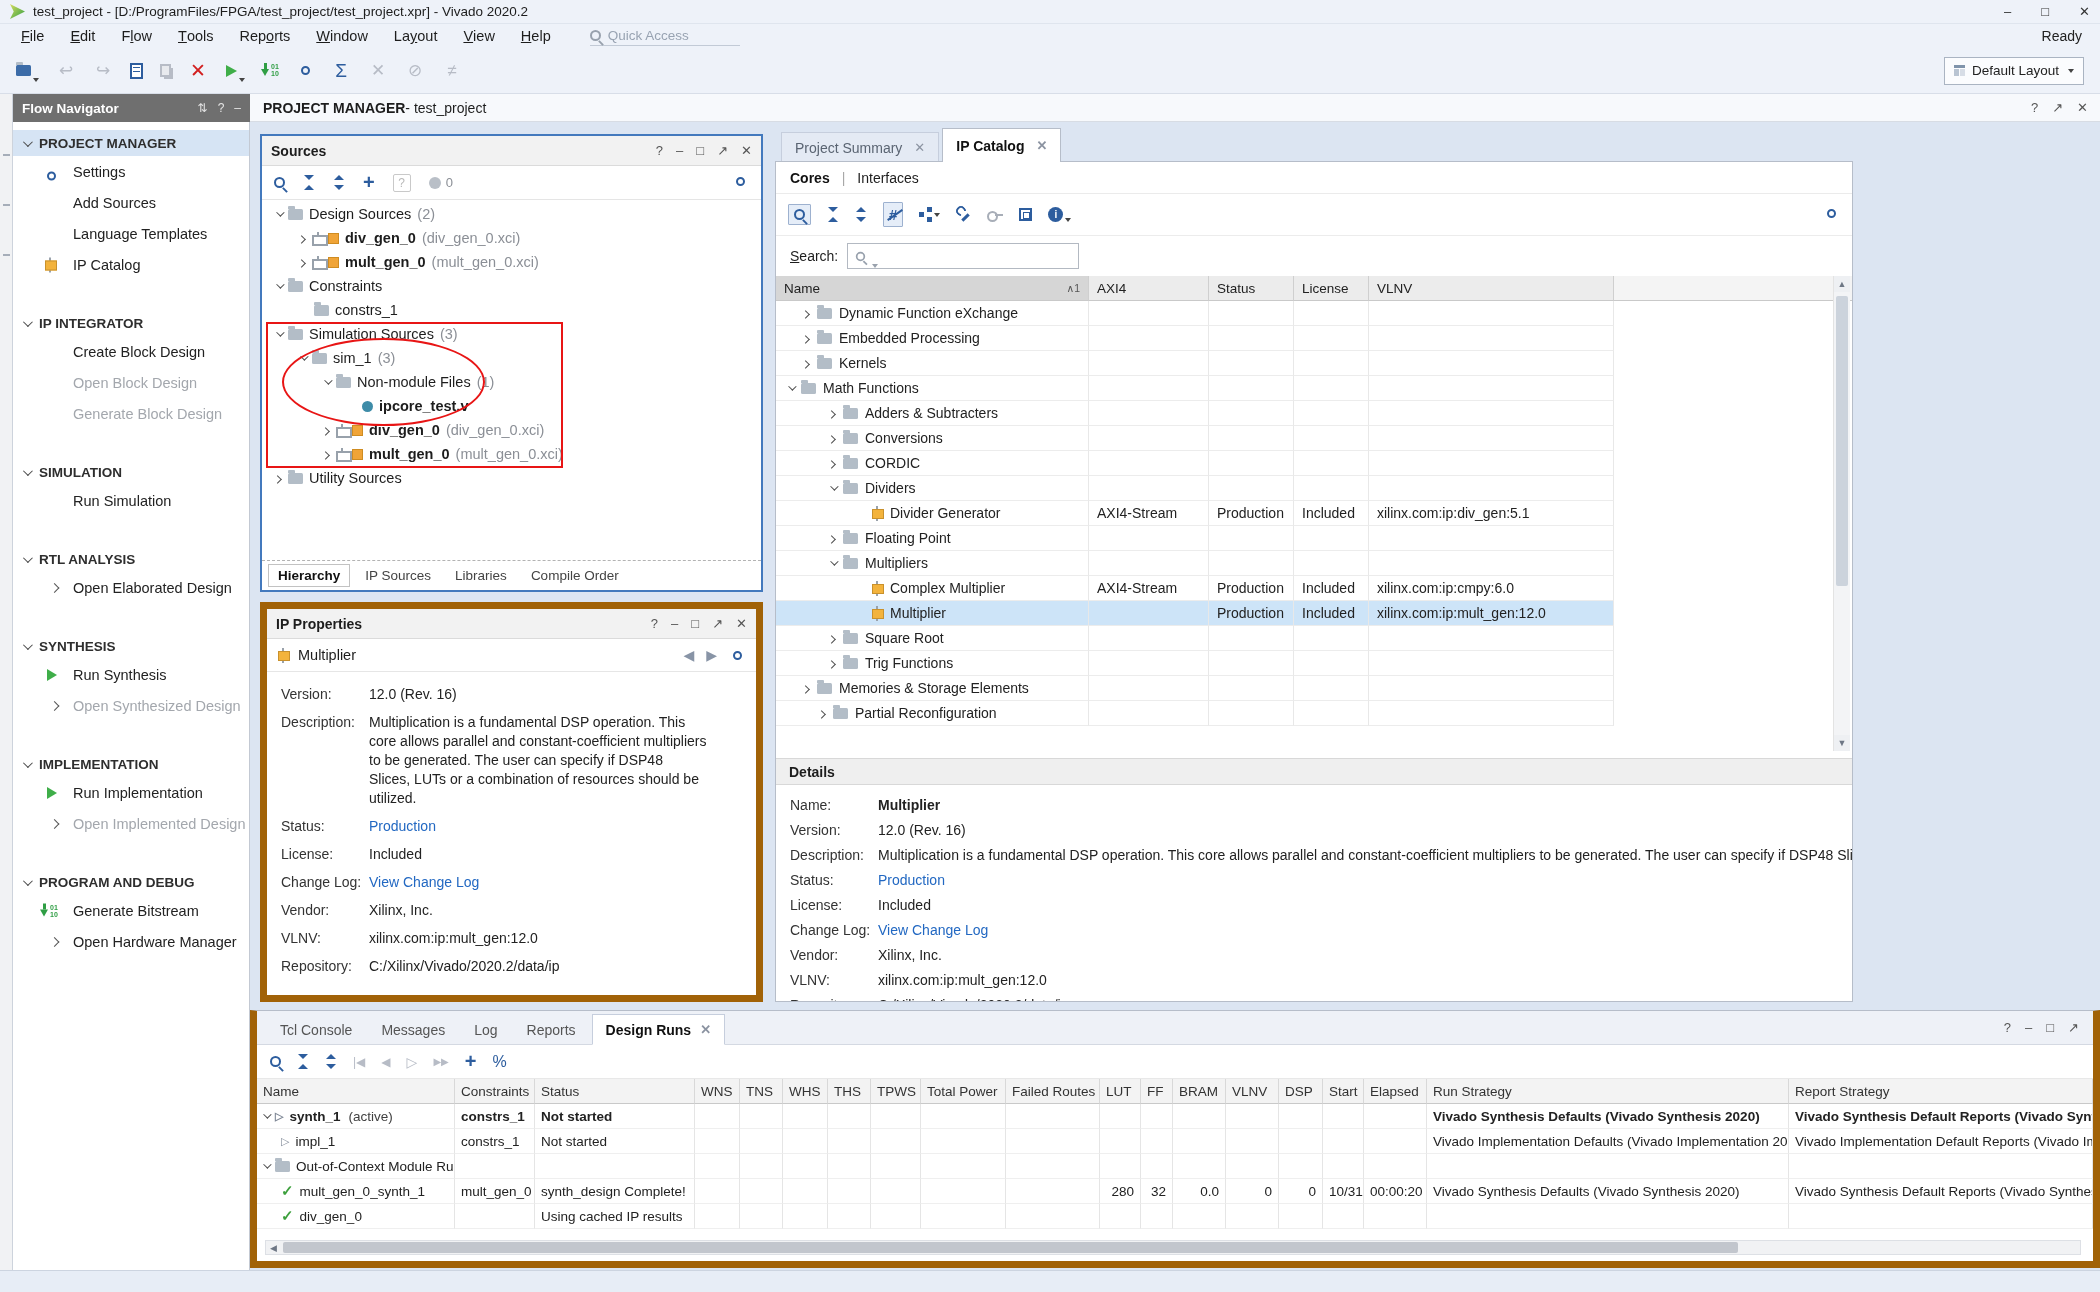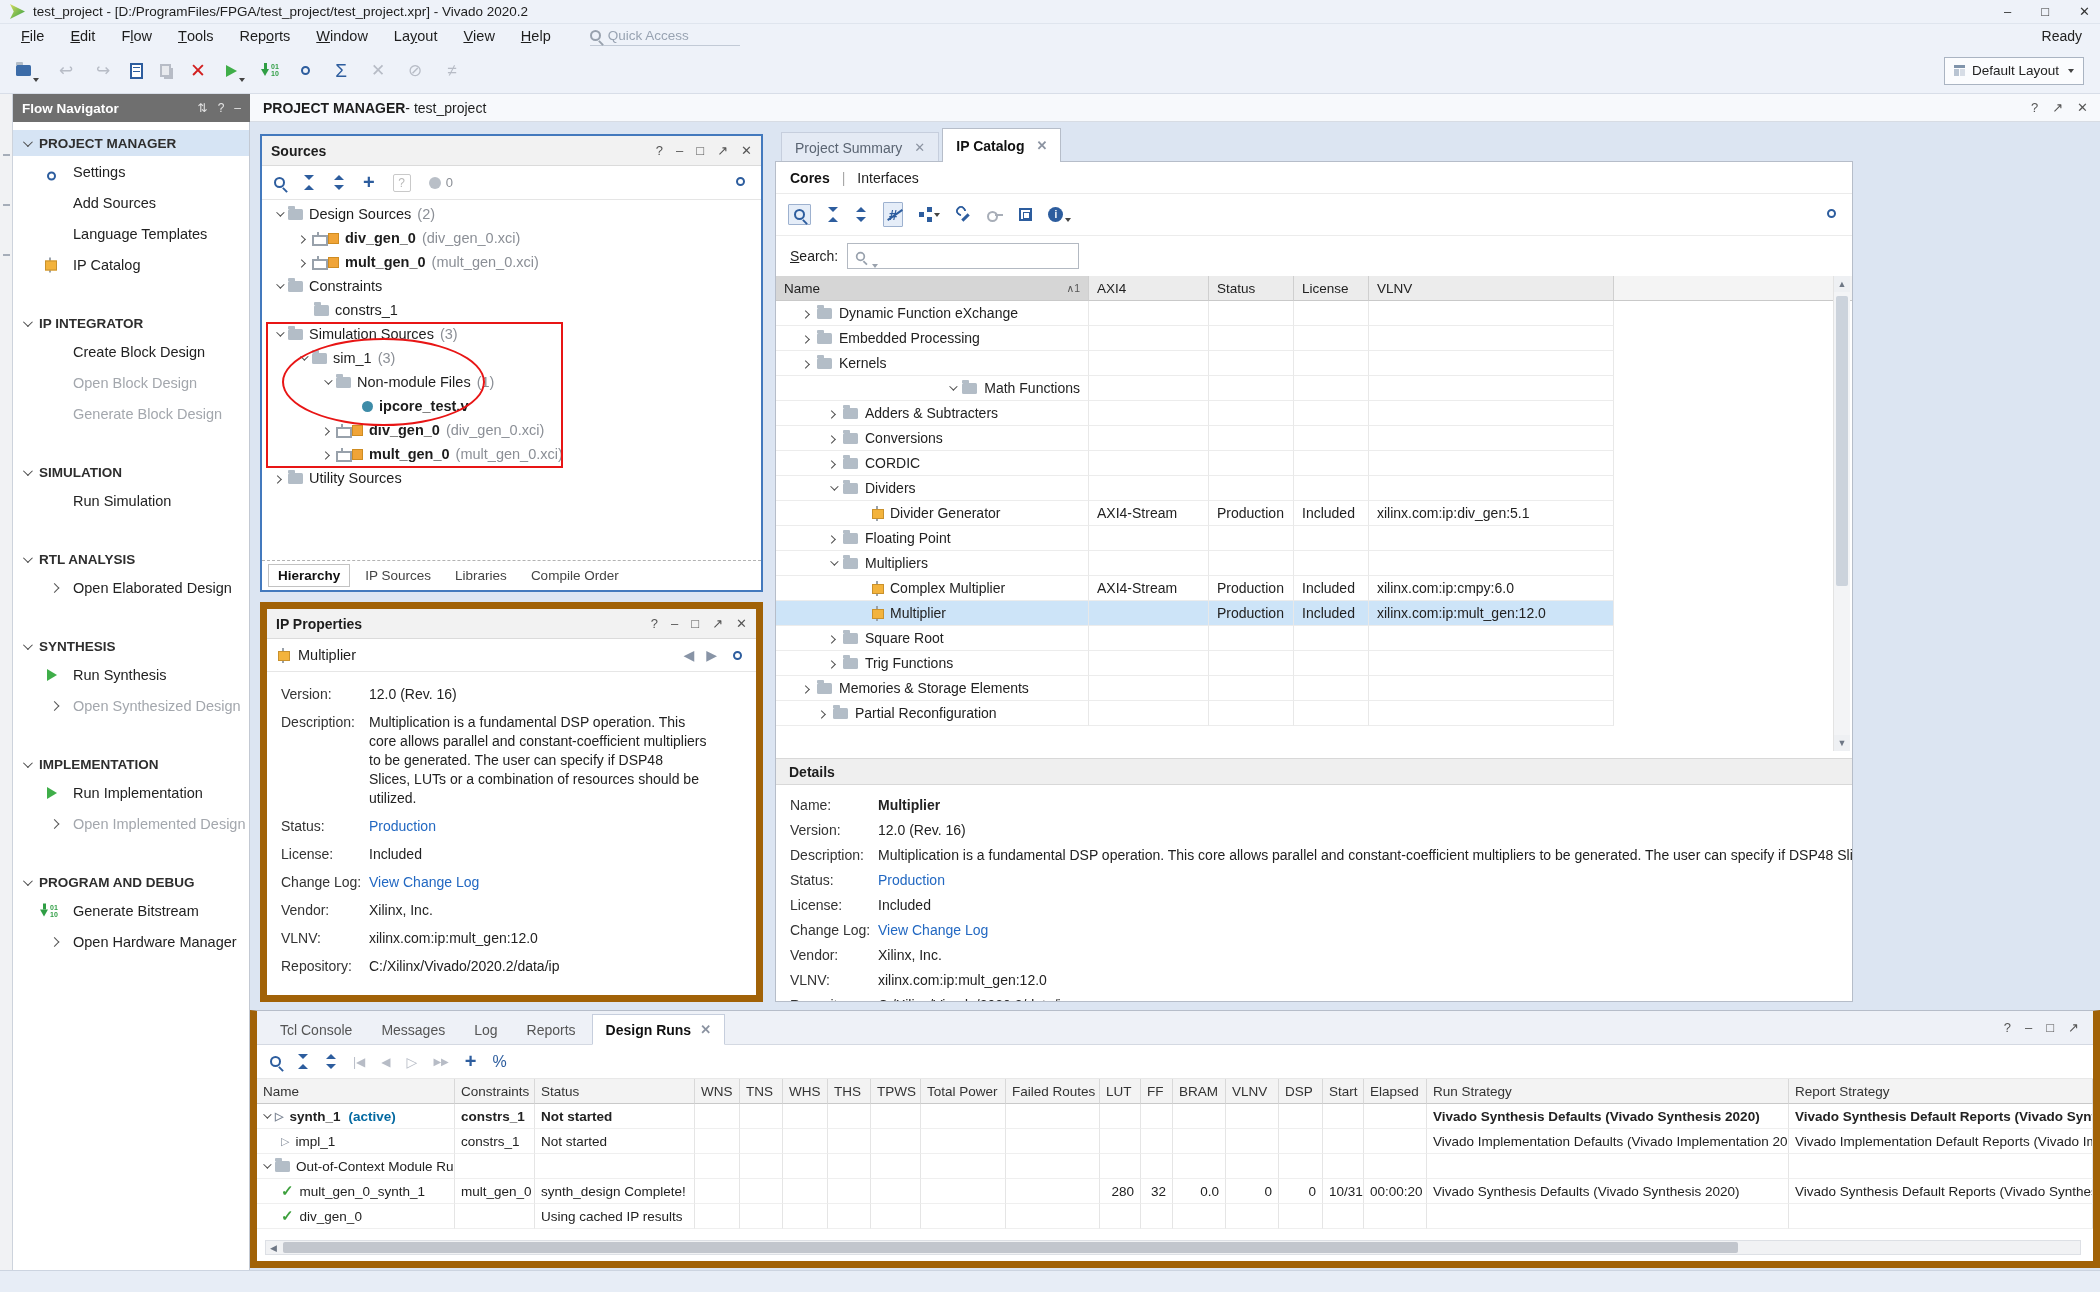--- a/index.html
+++ b/index.html
@@ -171,21 +171,21 @@
 #b-tabs .hics{margin-left:auto;display:flex;gap:14px;color:#555;font-size:13px;padding-right:14px;align-self:center}
 #b-tb{height:34px;display:flex;align-items:center;gap:16px;padding-left:13px;border-bottom:1px solid #e8e8e8}
 .dr-grid{display:grid;grid-template-columns:198px 80px 160px 45px 43px 45px 43px 50px 85px 94px 41px 32px 53px 53px 44px 41px 63px 362px minmax(0,1fr)}
 #dr-hdr{height:25px;font-size:13.5px;color:#333}
 #dr-hdr .hc{display:flex;align-items:center;padding:0 6px;background:#f3f3f3;border-right:1px solid #d8d8d8;border-bottom:1px solid #c9c9c9;white-space:nowrap;overflow:hidden}
 .dr-row{height:25px;font-size:13.5px;color:#222}
 .dr-row .c{display:flex;align-items:center;padding:0 6px;border-right:1px solid #e5e5e5;border-bottom:1px solid #efefef;white-space:nowrap;overflow:hidden}
 .dr-row .c.num{justify-content:flex-end}
 .dr-row.boldrow .c{font-weight:bold}
 .dr-row .namec{gap:6px}
-.dr-row .gray{color:#0369a1;font-weight:bold}
+.dr-row .gray{color:#404040;font-weight:normal}
 .tri-out{color:#7f8896;font-size:11px}
 #b-scroll{position:absolute;left:8px;right:12px;bottom:6px;height:15px;background:#f1f2f4;border:1px solid #dde0e5;display:flex;align-items:center}
 #b-scroll .ar{width:15px;text-align:center;color:#6e7785;font-size:9px}
 #b-scroll .thumb{height:11px;width:1455px;background:#c2c6cd;border-radius:2px;margin-left:2px}
 #statusbar{left:0;right:0;bottom:0;height:22px;background:#e7edf6;border-top:1px solid #ccd4e0}
 </style>
 </head>
 <body>
 
 <div id="app">
@@ -645,21 +645,21 @@
                 <span class="ic-folder"></span>
                 <span class="glyph ">Kernels</span>
               </span>
               <span class="c"></span>
               <span class="c"></span>
               <span class="c"></span>
               <span class="c"></span>
               <span class="c fill"></span>
             </div>
             <div class="cat-grid cat-row">
-              <span class="c cat-name" style="padding-left: 44px; justify-content: flex-end;">
+              <span class="c cat-name" style="padding-left: 12px;">
                 <span class="chev down" style="width: 6px; height: 6px;"></span>
                 <span class="ic-folder"></span>
                 <span class="glyph ">Math Functions</span>
               </span>
               <span class="c"></span>
               <span class="c"></span>
               <span class="c"></span>
               <span class="c"></span>
               <span class="c fill"></span>
             </div>

